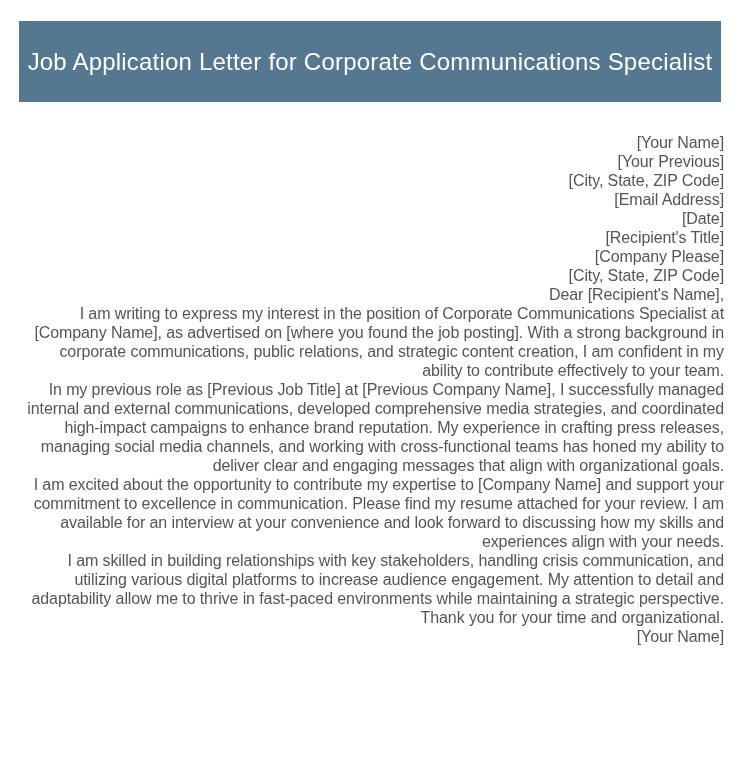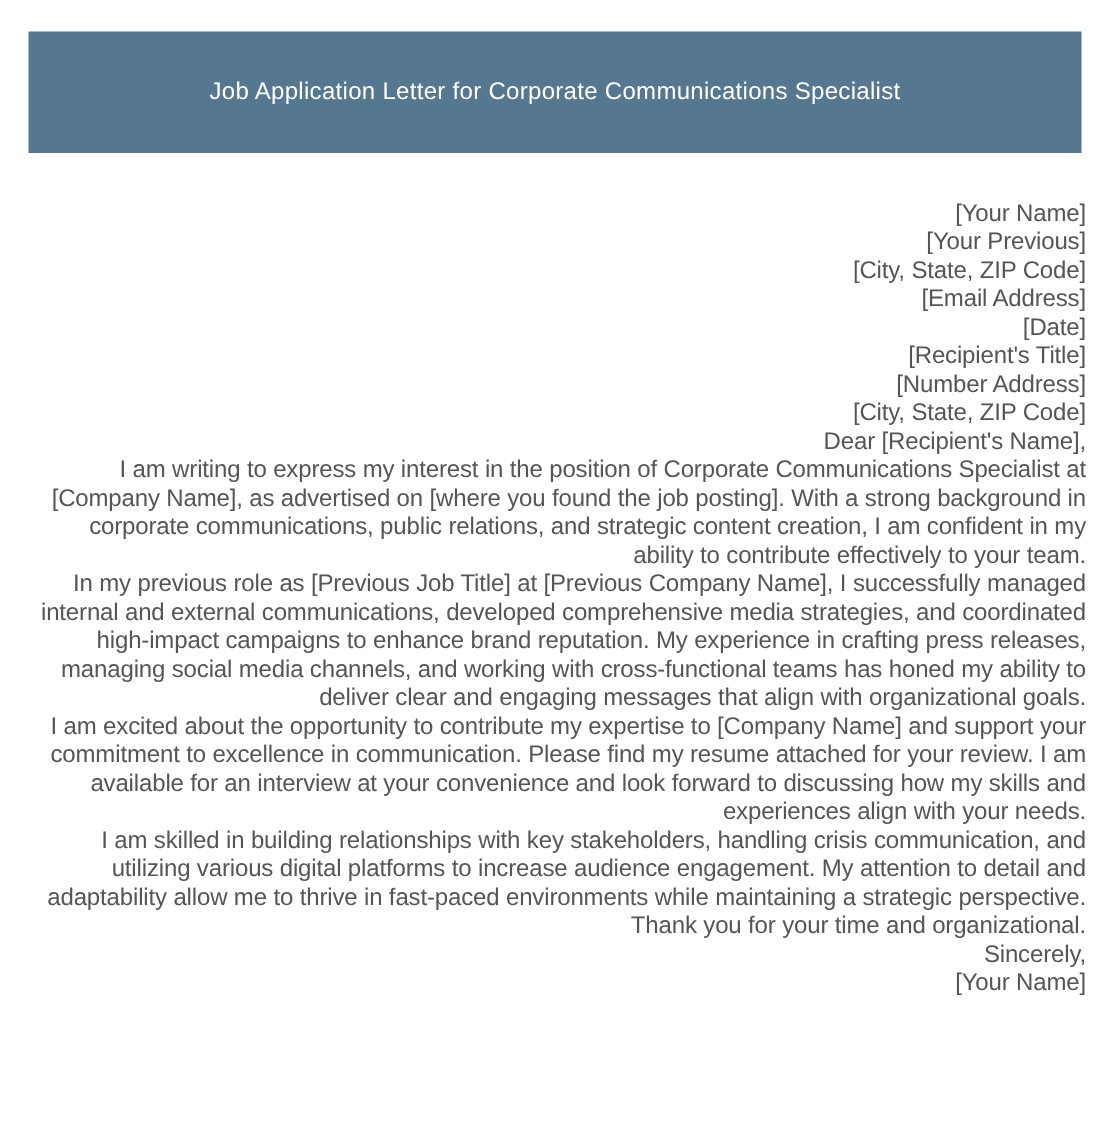--- a/index.html
+++ b/index.html
@@ -20,21 +20,21 @@
     height: 81px;
     background: #55778f;
     display: flex;
     align-items: center;
     justify-content: center;
   }
   .banner h1 {
     margin: 12px;
     padding: 0 10px;
     color: #ffffff;
-    font-size: 16px;
+    font-size: 24px;
     font-weight: 500;
     letter-spacing: 0.2px;
     text-align: center;
     white-space: nowrap;
   }
   .letter {
     margin: 31px 16px 0 18px;
     color: #555557;
     font-size: 16px;
     line-height: 19px;
@@ -55,25 +55,24 @@
     <h1>Job Application Letter for Corporate Communications Specialist</h1>
   </div>
 
   <div class="letter">
     <p>[Your Name]</p>
     <p>[Your Previous]</p>
     <p>[City, State, ZIP Code]</p>
     <p>[Email Address]</p>
     <p>[Date]</p>
     <p>[Recipient's Title]</p>
-    <p>[Number Address]</p>
+    <p>[Company Please]</p>
     <p>[City, State, ZIP Code]</p>
     <p>Dear [Recipient's Name],</p>
     <p>I am writing to express my interest in the position of Corporate Communications Specialist at [Company Name], as advertised on [where you found the job posting]. With a strong background in corporate communications, public relations, and strategic content creation, I am confident in my ability to contribute effectively to your team.</p>
     <p>In my previous role as [Previous Job Title] at [Previous Company Name], I successfully managed internal and external communications, developed comprehensive media strategies, and coordinated high-impact campaigns to enhance brand reputation. My experience in crafting press releases, managing social media channels, and working with cross-functional teams has honed my ability to deliver clear and engaging messages that align with organizational goals.</p>
     <p>I am excited about the opportunity to contribute my expertise to [Company Name] and support your commitment to excellence in communication. Please find my resume attached for your review. I am available for an interview at your convenience and look forward to discussing how my skills and experiences align with your needs.</p>
     <p>I am skilled in building relationships with key stakeholders, handling crisis communication, and utilizing various digital platforms to increase audience engagement. My attention to detail and adaptability allow me to thrive in fast-paced environments while maintaining a strategic perspective.</p>
     <p>Thank you for your time and organizational.</p>
-    <p>Sincerely,</p>
     <p>[Your Name]</p>
   </div>
 
 </div>
 
 </body></html>

